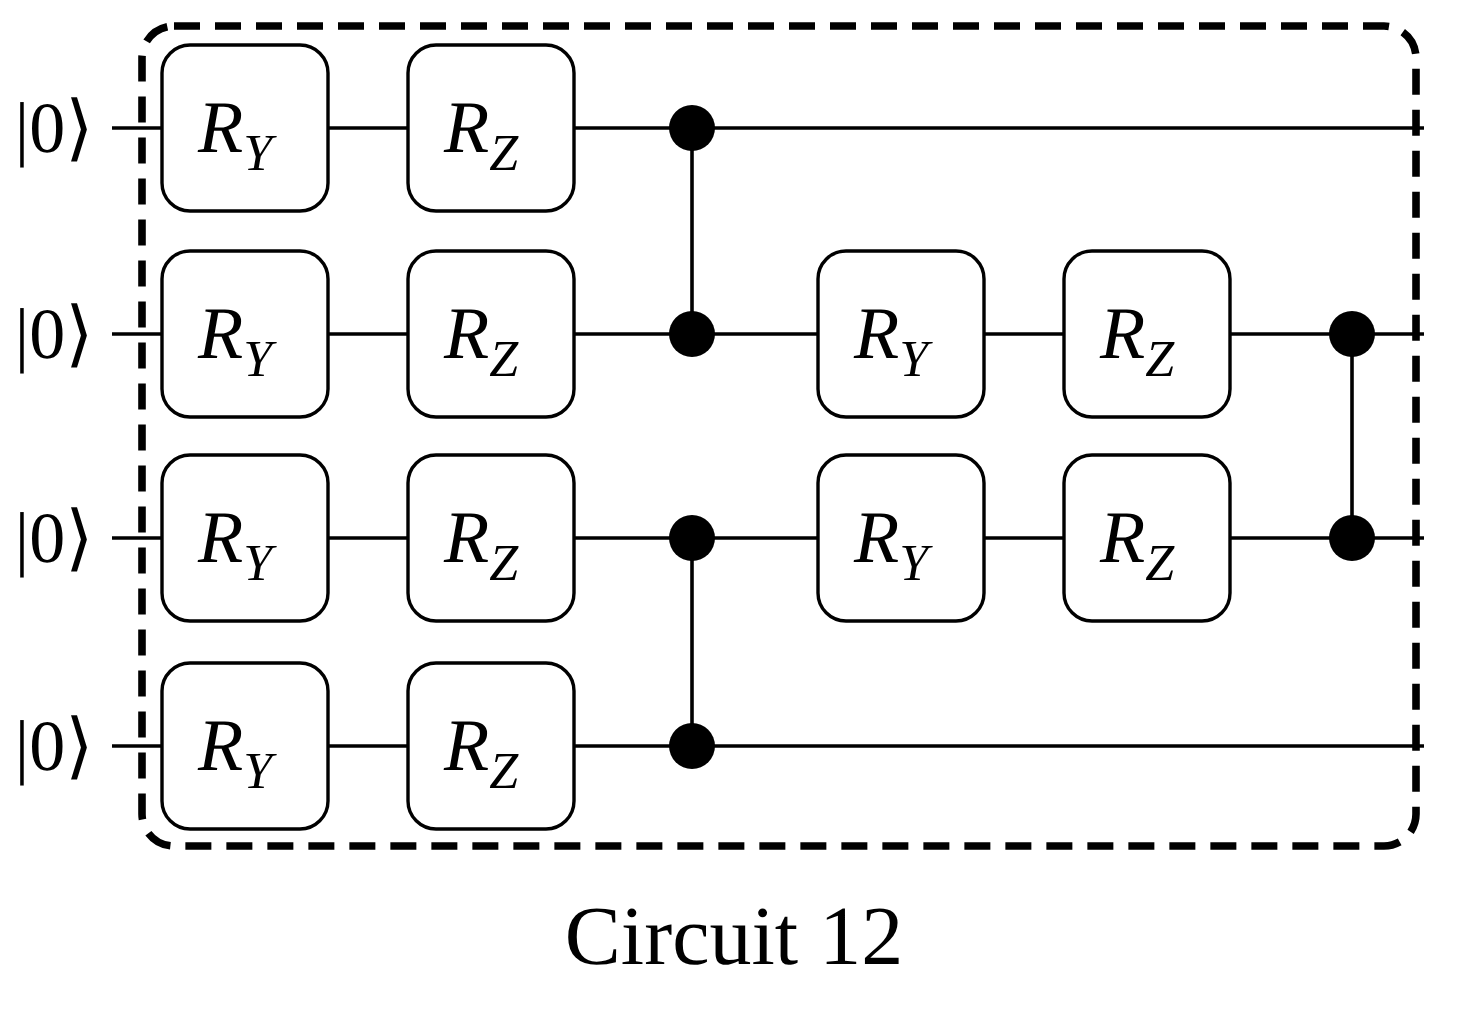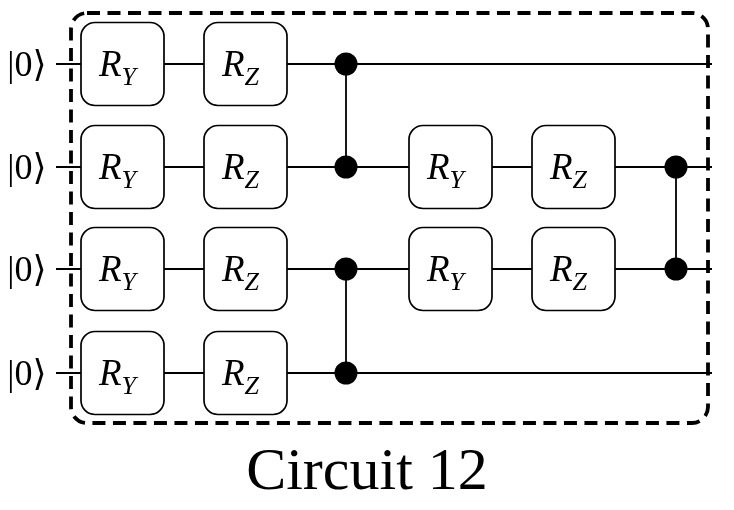--- a/index.html
+++ b/index.html
@@ -21,21 +21,21 @@
   .qubit-label   { font: 36px "Liberation Serif", "DejaVu Sans", serif;
                    fill: #000000; text-anchor: middle; }
   .gate-label    { font: italic 37px "Liberation Serif", serif;
                    fill: #000000; text-anchor: middle; }
   .gate-sub      { font: italic 26px "Liberation Serif", serif; }
   .caption {
     position: absolute;
     left: 0; top: 434px;
     width: 734px;
     text-align: center;
-    font-size: 60px;
+    font-size: 42px;
     line-height: 70px;
     color: #000000;
     font-family: "Liberation Serif", serif;
   }
 </style>
 </head>
 <body>
 
 <div class="figure">
   <svg class="circuit" width="734" height="430" viewBox="0 0 734 430" xmlns="http://www.w3.org/2000/svg">

